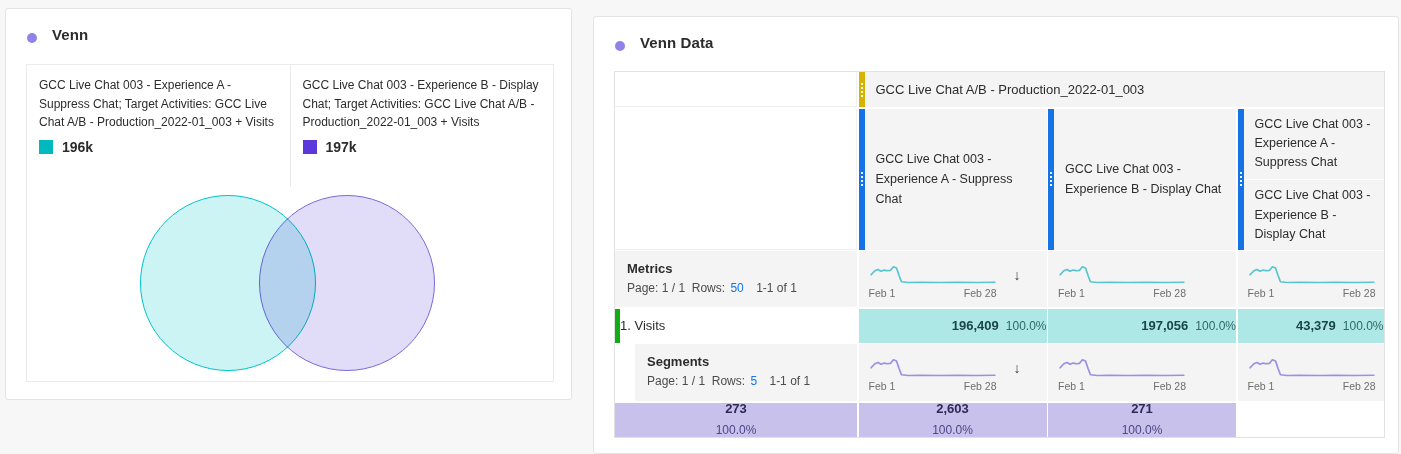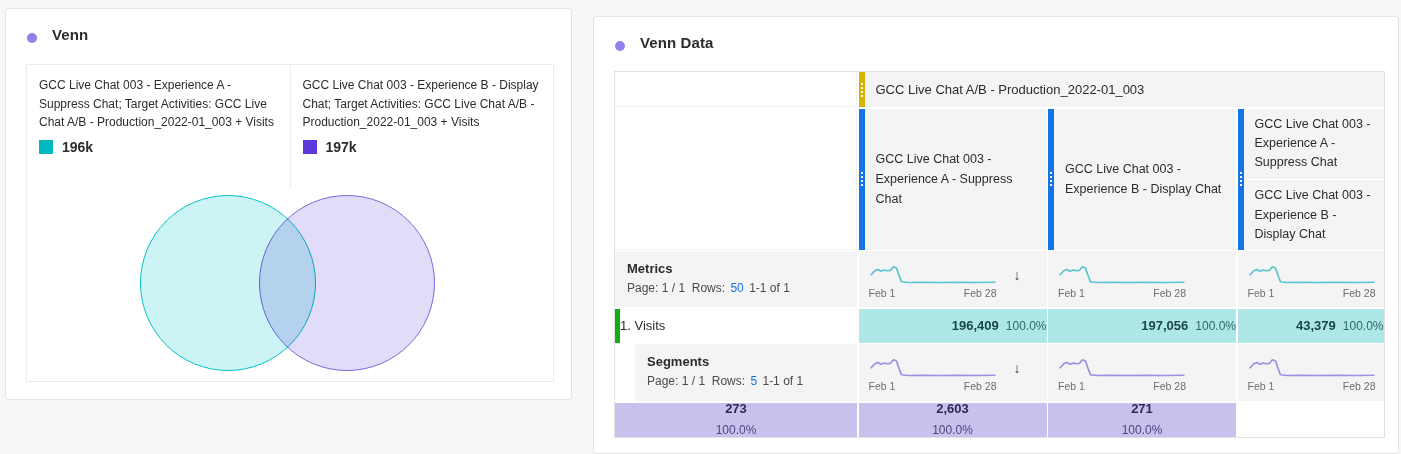--- a/index.html
+++ b/index.html
@@ -45,21 +45,21 @@
   .dimhead{background:#f4f4f4;display:flex;align-items:center;padding-left:17px;font-size:13px;}
   .colhead{background:#f4f4f4;display:flex;align-items:center;padding:6px 8px 6px 17px;
            font-size:12.5px;line-height:1.6;}
   .stack{display:flex;flex-direction:column;gap:1.5px;background:#fff;}
   .stack .colhead{flex:1;line-height:1.55;}
 
   .sec-head{background:#f4f4f4;padding:10px 0 0 12px;}
   .sec-title{font-size:13px;font-weight:700;margin:0;}
   .pag{font-size:12px;color:#4b4b4b;margin-top:5px;white-space:nowrap;}
   .pag .lnk{color:var(--blue,#1473e6);margin:0 2px;text-align:center;}
-  .pag .rng{}
+  .pag .rng{margin-left:7px;}
 
   .spark-cell{background:#f4f4f4;display:flex;align-items:center;padding-left:10px;}
   .spark-wrap{width:128px;}
   .spark-wrap svg{display:block;width:100%;height:26px;}
   .spark-labels{display:flex;justify-content:space-between;font-size:10.5px;color:#6e6e6e;margin-top:1px;}
   .sort-arrow{margin-left:17px;margin-bottom:9px;font-size:14px;color:#3e3e3e;cursor:pointer;}
 
   .row-wrap{display:flex;background:#fff;}
   .rbar{width:5px;align-self:stretch;flex:0 0 auto;}
   .rbar.green{background:var(--green,#12ad12);}

